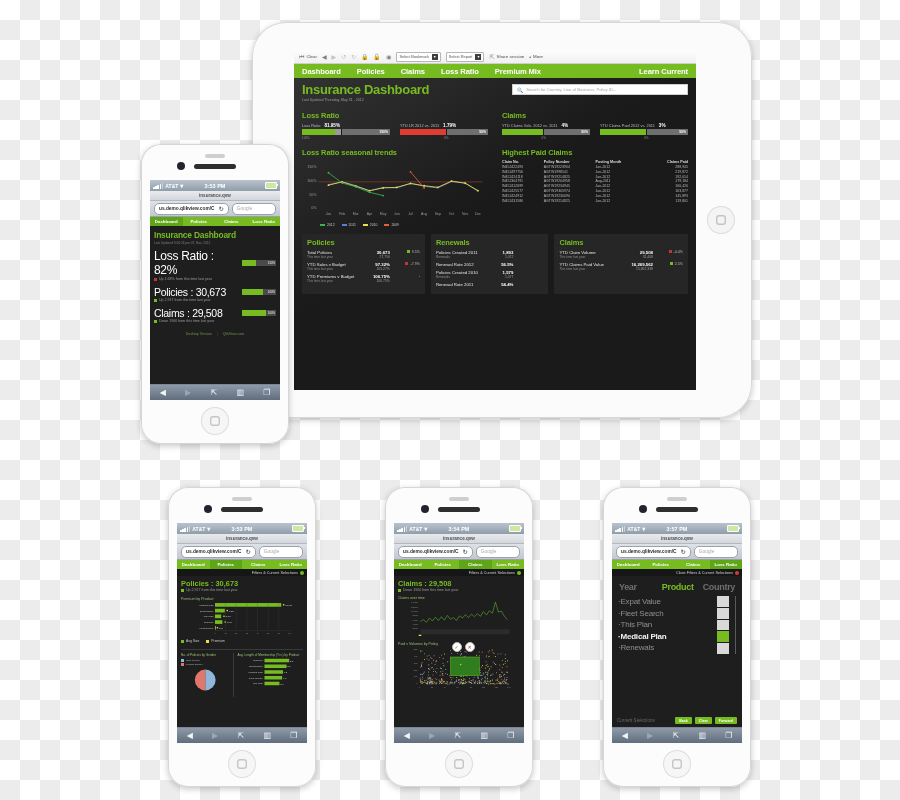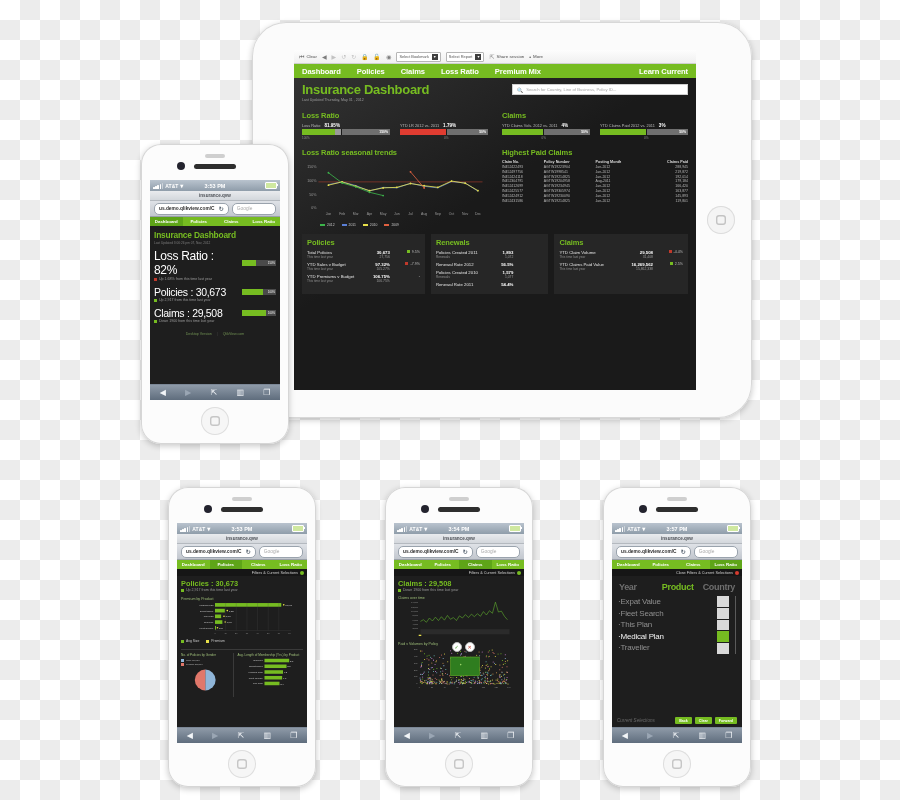--- a/index.html
+++ b/index.html
@@ -135,21 +135,21 @@
   .kv .v1{font-size:4.3px;color:#fff;font-weight:bold;}
   .kv .v2{font-size:3.4px;color:#9c9c9c;}
   .kv .chg{width:26px;text-align:right;font-size:3.6px;color:#b9b9b9;}
   .sq{display:inline-block;width:3px;height:3px;margin-right:2px;vertical-align:middle;}
 
   .legend{display:flex;gap:7px;align-items:center;font-size:3.4px;color:#c8c8c8;}
   .legend span{display:flex;align-items:center;gap:2px;}
   .legend i{width:5px;height:2px;display:block;}
   .hatch{background-image:repeating-linear-gradient(70deg,#3a3a3a 0 1px,transparent 1px 4px);}
   .prodlist div{font-size:8px;color:#8f8f8f;line-height:1.45;letter-spacing:-.2px;}
-  .prodlist div.on{color:#f2f2f2;}
+  .prodlist div.on{color:#f2f2f2;font-weight:bold;}
   .fsel{display:flex;align-items:flex-end;justify-content:center;gap:9px;}
   .fsel span{font-size:9px;color:#6f6f6f;font-weight:bold;letter-spacing:-.3px;}
   .fsel span.on{color:#76bc21;padding-left:16px;}
   .gbtn{background:#76bc21;color:#fff;font-size:3.6px;font-weight:bold;padding:1.5px 4px;border:0;border-radius:1px;}
 </style>
 </head>
 <body>
 
 <div class="stage">
 
@@ -1379,21 +1379,21 @@
           <span>Year</span>
           <span class="on">Product</span>
           <span>Country</span>
         </div>
         <div style="display:flex;gap:6px;margin-top:4px">
           <div class="prodlist" style="flex:1" id="prodlist">
               <div class="">·Expat Value</div>
               <div class="">·Fleet Search</div>
               <div class="">·This Plan</div>
               <div class="on">·Medical Plan</div>
-              <div class="">·Traveller</div>
+              <div class="">·Renewals</div>
             </div>
           <div style="width:12px;display:flex;flex-direction:column;gap:1px">
             <div style="flex:1;background:#d9d9d9"></div>
               <div style="flex:1;background:#d9d9d9"></div>
             <div style="flex:1;background:#d9d9d9"></div>
               <div style="flex:1;background:#76bc21"></div>
             <div style="flex:1;background:#d9d9d9"></div>
           </div>
           <div style="width:1px;background:#5a5a5a"></div>
         </div>

